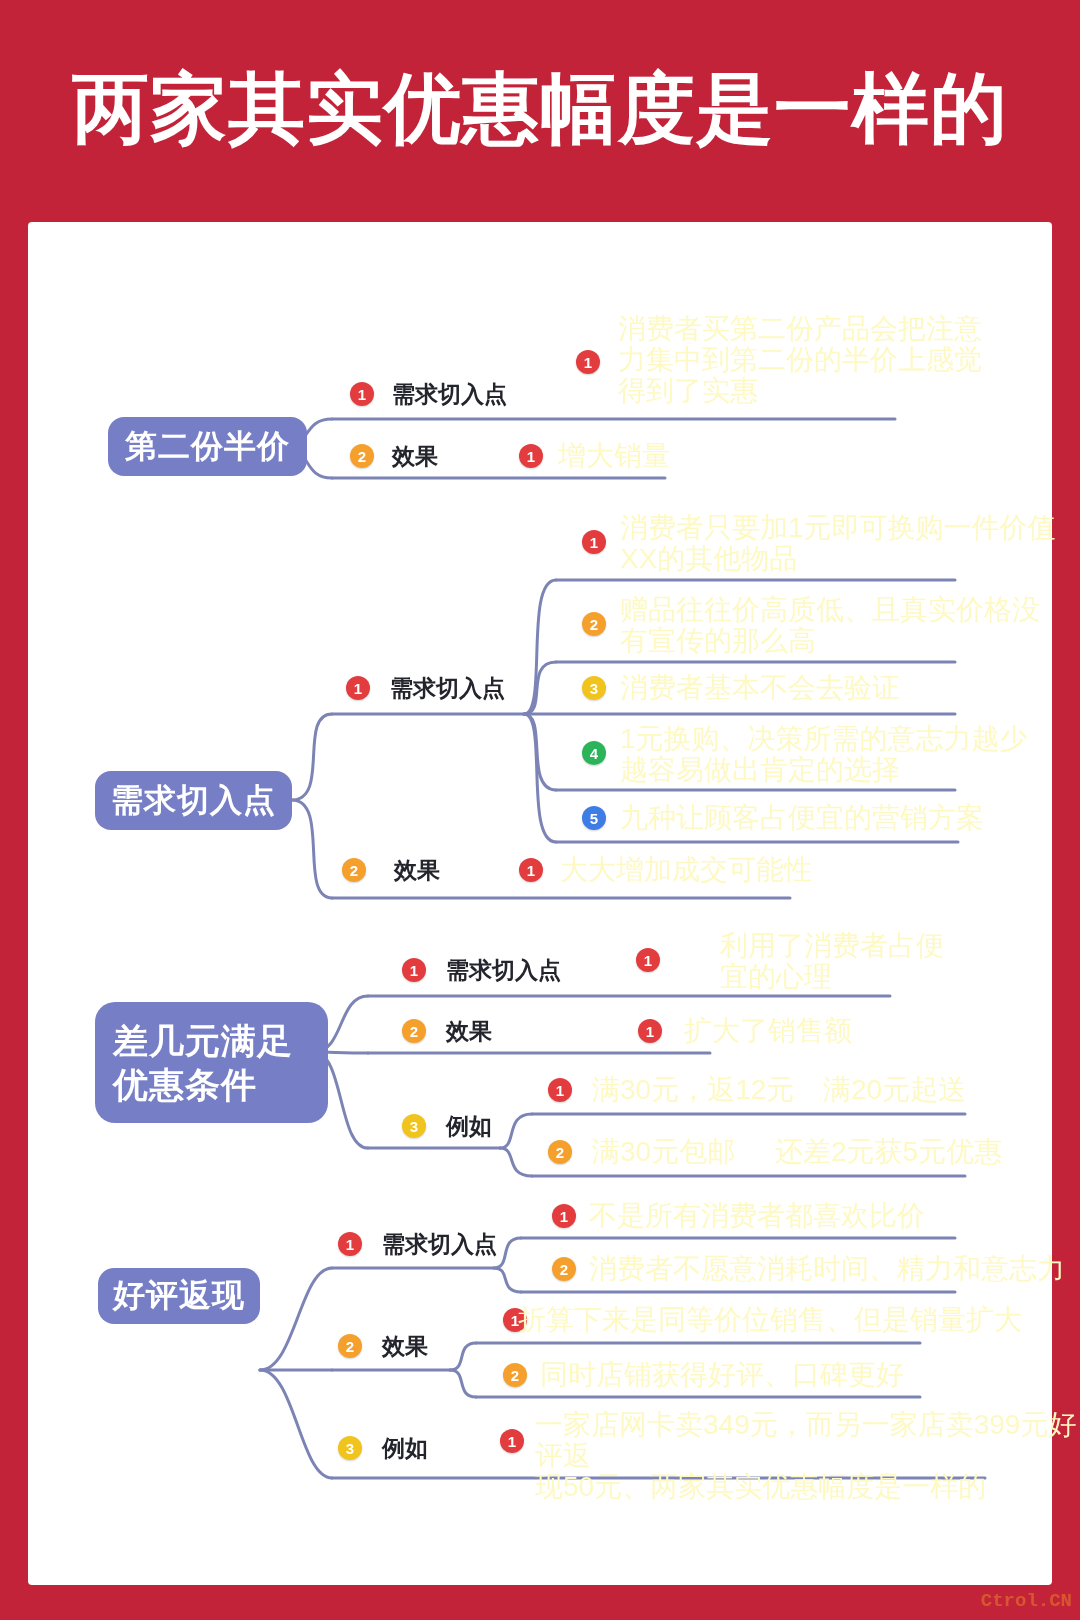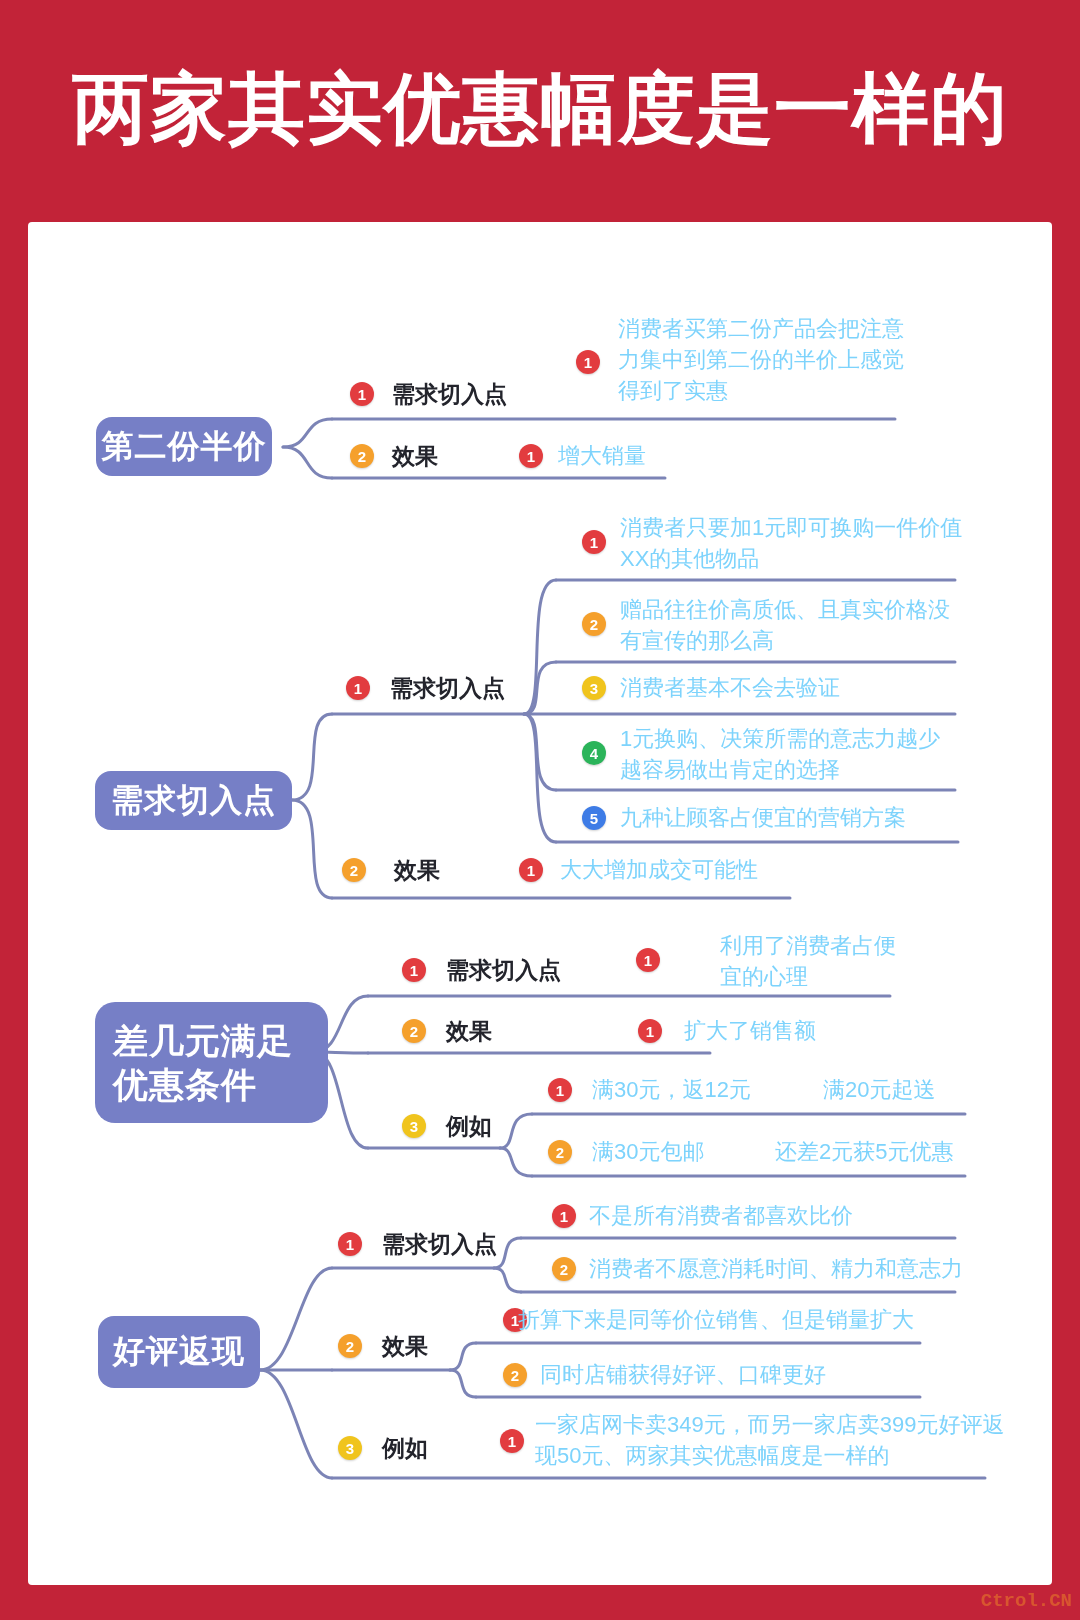--- a/index.html
+++ b/index.html
@@ -31,21 +31,21 @@
     display:flex;align-items:center;justify-content:center;
     box-shadow:0 1px 2px rgba(0,0,0,.18);
   }
   .n1{background:#e23c3f}.n2{background:#f5a02c}.n3{background:#f0c41d}
   .n4{background:#2bb45a}.n5{background:#3e7ce6}
   .lbl{
     position:absolute;font-size:23px;line-height:26px;font-weight:bold;
     color:#23242c;white-space:nowrap;
   }
   .leaf{
-    position:absolute;font-size:22px;line-height:31px;color:#7dd3fc;
+    position:absolute;font-size:28px;line-height:31px;color:#fef9c3;
     white-space:pre-line;
   }
   .watermark{
     position:absolute;right:8px;top:1590px;font-size:19px;font-weight:bold;
     color:#dd5f2e;opacity:.85;font-family:Liberation Mono, monospace;
   }
 </style>
 </head>
 <body>
 
@@ -95,21 +95,21 @@
       <path d="M521,1292 H955"></path>
     <path d="M332,1370 H450"></path>
     <path d="M450,1370 C468,1370 455,1343 476,1343"></path>
       <path d="M476,1343 H920"></path>
     <path d="M450,1370 C468,1370 455,1397 476,1397"></path>
       <path d="M476,1397 H920"></path>
     <path d="M332,1478 H985"></path>
   </g>
 </svg>
 
-<div class="node" style="left:96px;top:417px;width:176px;height:59px">第二份半价</div>
+<div class="node" style="left:108px;top:417px;width:199px;height:59px">第二份半价</div>
 
 <div class="badge n1" style="left:350px;top:382px">1</div>
 <div class="lbl" style="left:392px;top:381px">需求切入点</div>
 <div class="badge n1" style="left:576px;top:350px">1</div>
 <div class="leaf" style="left:618px;top:313px">消费者买第二份产品会把注意
 力集中到第二份的半价上感觉
 得到了实惠</div>
 
 <div class="badge n2" style="left:350px;top:444px">2</div>
 <div class="lbl" style="left:392px;top:443px">效果</div>
@@ -156,21 +156,21 @@
 
 <div class="badge n3" style="left:402px;top:1114px">3</div>
 <div class="lbl" style="left:446px;top:1113px">例如</div>
 <div class="badge n1" style="left:548px;top:1078px">1</div>
 <div class="leaf" style="left:592px;top:1074px">满30元，返12元</div>
 <div class="leaf" style="left:823px;top:1074px">满20元起送</div>
 <div class="badge n2" style="left:548px;top:1140px">2</div>
 <div class="leaf" style="left:592px;top:1136px">满30元包邮</div>
 <div class="leaf" style="left:775px;top:1136px">还差2元获5元优惠</div>
 
-<div class="node" style="left:98px;top:1316px;width:162px;height:72px">好评返现</div>
+<div class="node" style="left:98px;top:1268px;width:162px;height:56px">好评返现</div>
 
 <div class="badge n1" style="left:338px;top:1232px">1</div>
 <div class="lbl" style="left:382px;top:1231px">需求切入点</div>
 <div class="badge n1" style="left:552px;top:1204px">1</div>
 <div class="leaf" style="left:589px;top:1200px">不是所有消费者都喜欢比价</div>
 <div class="badge n2" style="left:552px;top:1257px">2</div>
 <div class="leaf" style="left:589px;top:1253px">消费者不愿意消耗时间、精力和意志力</div>
 
 <div class="badge n2" style="left:338px;top:1334px">2</div>
 <div class="lbl" style="left:382px;top:1333px">效果</div>

